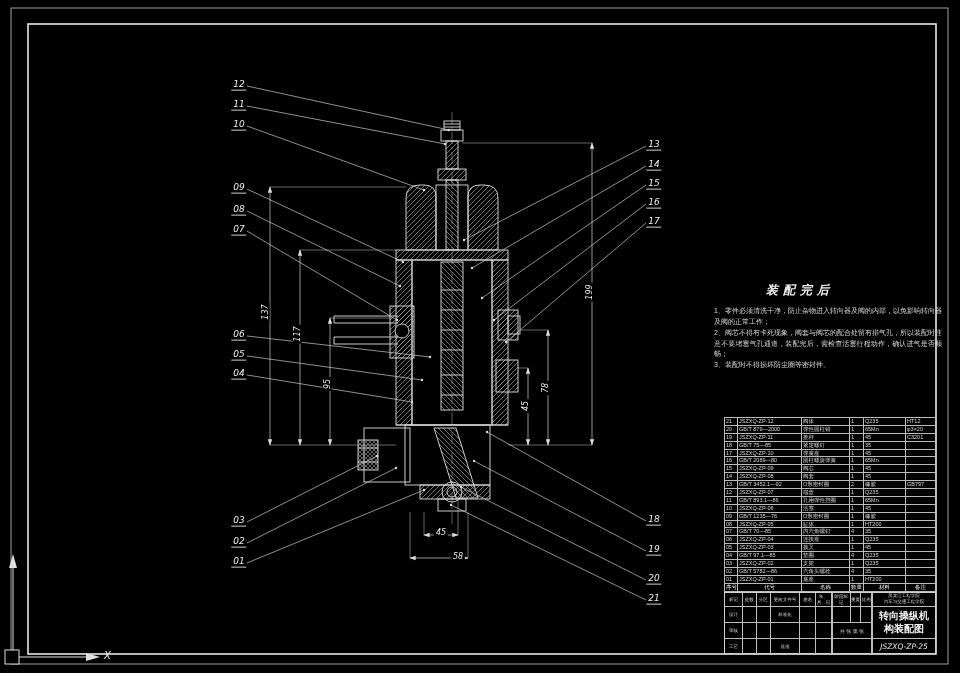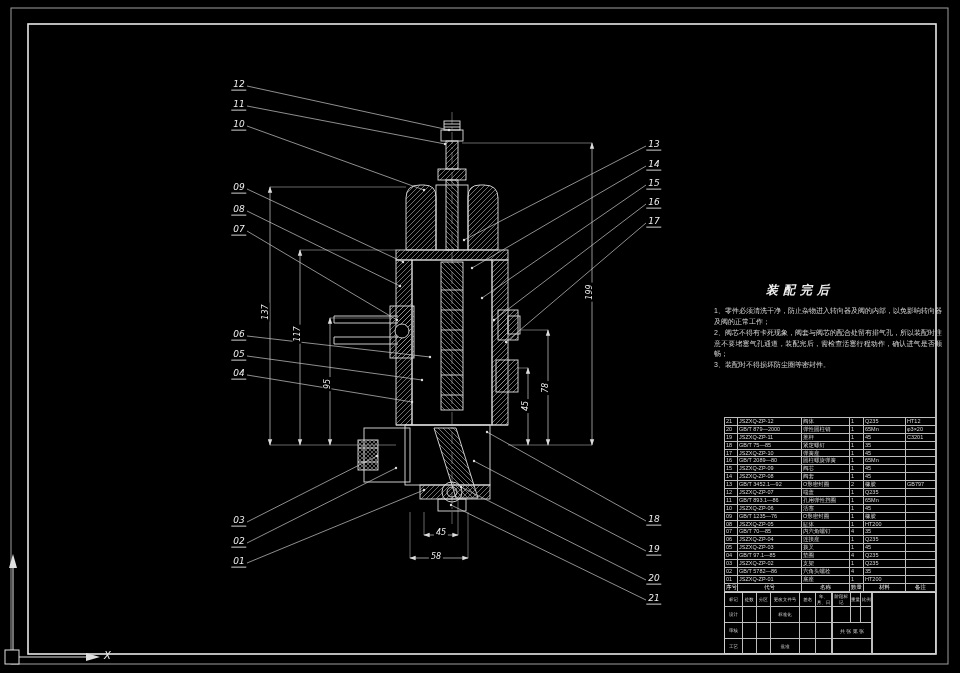--- a/index.html
+++ b/index.html
@@ -227,21 +227,21 @@
   <span class="callout" style="left:654px;top:580px">20</span>
   <span class="callout" style="left:654px;top:600px">21</span>
 
   <span class="dim v" style="left:265px;top:312px">137</span>
   <span class="dim v" style="left:297px;top:334px">117</span>
   <span class="dim v" style="left:327px;top:384px">95</span>
   <span class="dim v" style="left:589px;top:292px">199</span>
   <span class="dim v" style="left:545px;top:388px">78</span>
   <span class="dim v" style="left:525px;top:406px">45</span>
   <span class="dim" style="left:441px;top:532px">45</span>
-  <span class="dim" style="left:436px;top:556px">58</span>
+  <span class="dim" style="left:458px;top:556px">58</span>
 
   <div class="techreq">
     <div class="tr-head">装配完后</div>
     <div>
         <p class="tr-item">1、零件必须清洗干净，防止杂物进入转向器及阀的内部，以免影响转向器及阀的正常工作；</p>
         <p class="tr-item">2、阀芯不得有卡死现象，阀套与阀芯的配合处留有排气孔，所以装配时注意不要堵塞气孔通道，装配完后，需检查活塞行程动作，确认进气是否顺畅；</p>
         <p class="tr-item">3、装配时不得损坏防尘圈等密封件。</p>
       </div>
   </div>
 
@@ -470,17 +470,25 @@
         <div class="tb-cell" style="width:11px"></div>
         <div class="tb-cell" style="width:11px"></div>
       </div>
       <div class="tb-row" style="height:16px">
         <div class="tb-cell" style="width:40px;font-size:5px">共 张 第 张</div>
       </div>
       <div class="tb-row" style="height:16px">
         <div class="tb-cell" style="width:40px"></div>
       </div>
     </div>
+    <div class="tb-right">
+      <div class="tb-school">
+        <div>黑龙江工程学院</div>
+        <div>汽车与交通工程学院</div>
+      </div>
+      <div class="tb-title">转向操纵机构装配图</div>
+      <div class="tb-number">JSZXQ-ZP-25</div>
+    </div>
   </div>
 
   <span class="axis-x-label">X</span>
 
 </div>
 
 </body></html>

